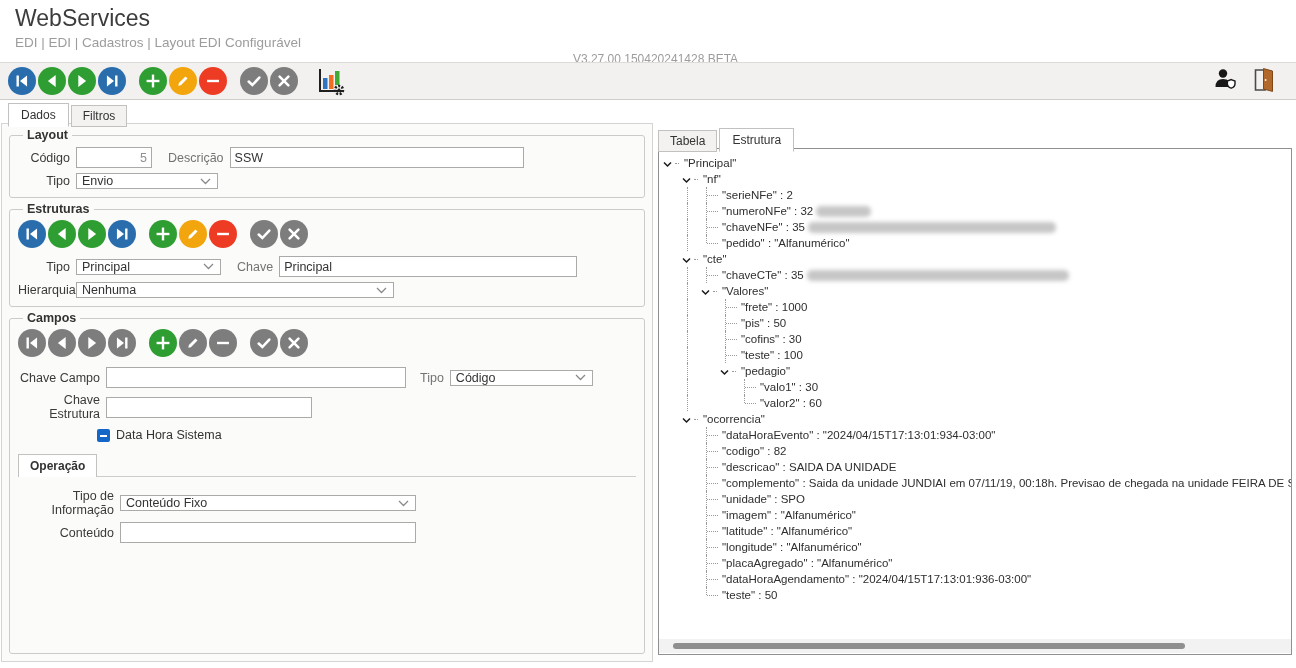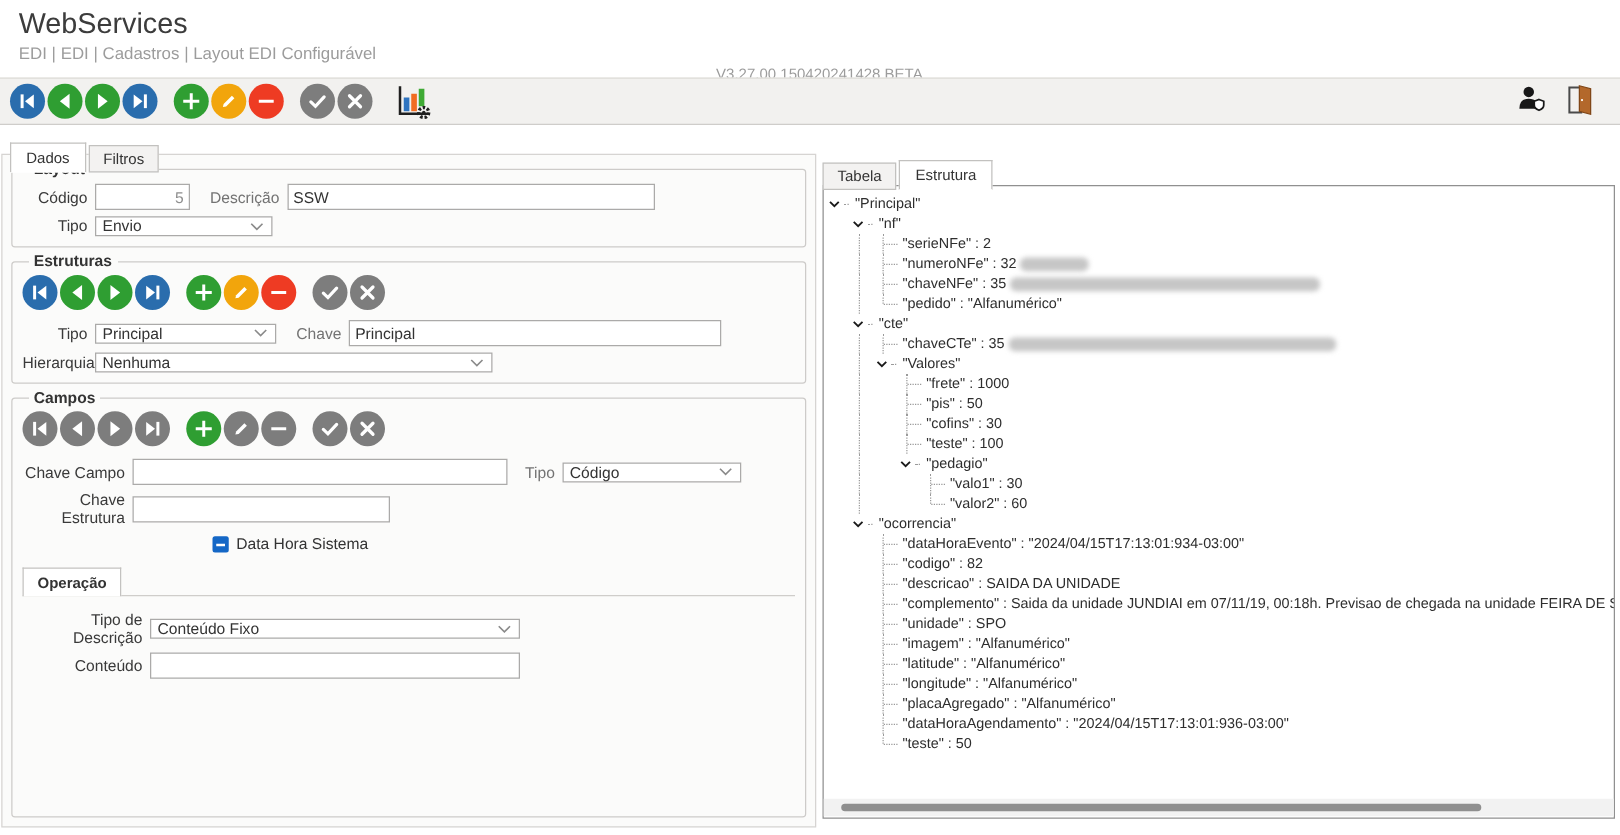--- a/index.html
+++ b/index.html
@@ -34,21 +34,21 @@
   .form-row{display:flex;align-items:center;margin-top:5px;}
   .lbl{font-size:12.5px;color:#3a3a3a;text-align:right;margin-right:6px;flex:none;}
   .lbl-a{width:52px;} .lbl-a2{width:52px;} .lbl-b{width:82px;} .lbl-c{width:96px;}
   .inlbl{font-size:12.5px;color:#737373;margin:0 6px 0 16px;flex:none;}
   .inp{height:21px;border:1px solid #abaaa9;background:#fff;font-size:12.5px;color:#333;
     padding:0 4px;box-sizing:border-box;font-family:"Liberation Sans",sans-serif;}
   .inp.ro{text-align:right;color:#8f8f8f;}
   .selectbox{display:flex;align-items:center;justify-content:space-between;height:16px;
     border:1px solid #abaaa9;background:#fff;font-size:12.5px;color:#333;padding:0 6px 0 5px;
     box-sizing:border-box;cursor:pointer;}
-  .cbrow{display:flex;align-items:flex-end;margin-top:7px;margin-left:120px;padding-left:32px;}
+  .cbrow{display:flex;align-items:flex-end;margin-top:7px;margin-left:47px;padding-left:32px;}
   .cb{width:13px;height:13px;background:#1467c6;border-radius:2px;display:flex;
     align-items:center;justify-content:center;cursor:pointer;flex:none;}
   .cb-dash{width:7px;height:2px;background:#fff;display:block;}
   .cb-label{font-size:12.5px;margin-left:6px;}
   .opblock{margin-top:12px;}
   .optab{display:inline-block;border:1px solid #c3c2c0;border-bottom:none;background:#fff;
     font-size:12px;font-weight:bold;padding:4px 11px;position:relative;z-index:2;cursor:pointer;}
   .opline{border-top:1px solid #cfcdca;margin-top:-1px;}
   
   .treebox{position:absolute;left:658px;top:148px;width:634px;height:507px;background:#fff;
@@ -150,21 +150,21 @@
     <div>
       <svg viewBox="0 0 26 26" width="26" height="26">
         <path d="M5.5 4 H15 V24 H5.5 Z" fill="none" stroke="#4a4a4a" stroke-width="1.6"></path>
         <path d="M13.5 2.6 L22.5 5 V25.4 L13.5 23 Z" fill="#b3682b" stroke="#804718" stroke-width="1"></path>
         <circle cx="15.6" cy="14" r="0.9" fill="#fff"></circle>
       </svg>
     </div>
   </div>
 </div>
 
-<div class="tabbar" style="left:8px;top:103px;margin-top:11px;">
+<div class="tabbar" style="left:8px;top:103px;">
   <div class="tab active">Dados</div>
   <div class="tab">Filtros</div>
 </div>
 
 <div class="lpanel">
 
   <fieldset>
     <legend>Layout</legend>
     <div class="form-row">
       <span class="lbl lbl-a">Código</span>
@@ -332,21 +332,21 @@
       <span class="cb">
           <span class="cb-dash"></span>
         </span>
       <span class="cb-label">Data Hora Sistema</span>
     </div>
 
     <div class="opblock">
       <div class="optab">Operação</div>
       <div class="opline"></div>
       <div class="form-row" style="margin-top:12px">
-        <span class="lbl lbl-c">Tipo de Descrição</span>
+        <span class="lbl lbl-c">Tipo de Informação</span>
         <div class="selectbox" style="width:296px">
           <span>Conteúdo Fixo</span>
           <svg width="11" height="7" viewBox="0 0 11 7">
               <path d="M1 1 L5.5 5.5 L10 1" stroke="#8a8a8a" stroke-width="1.3" fill="none"></path>
             </svg>
         </div>
       </div>
       <div class="form-row">
         <span class="lbl lbl-c">Conteúdo</span>
         <input class="inp" style="width: 296px;" value="">

